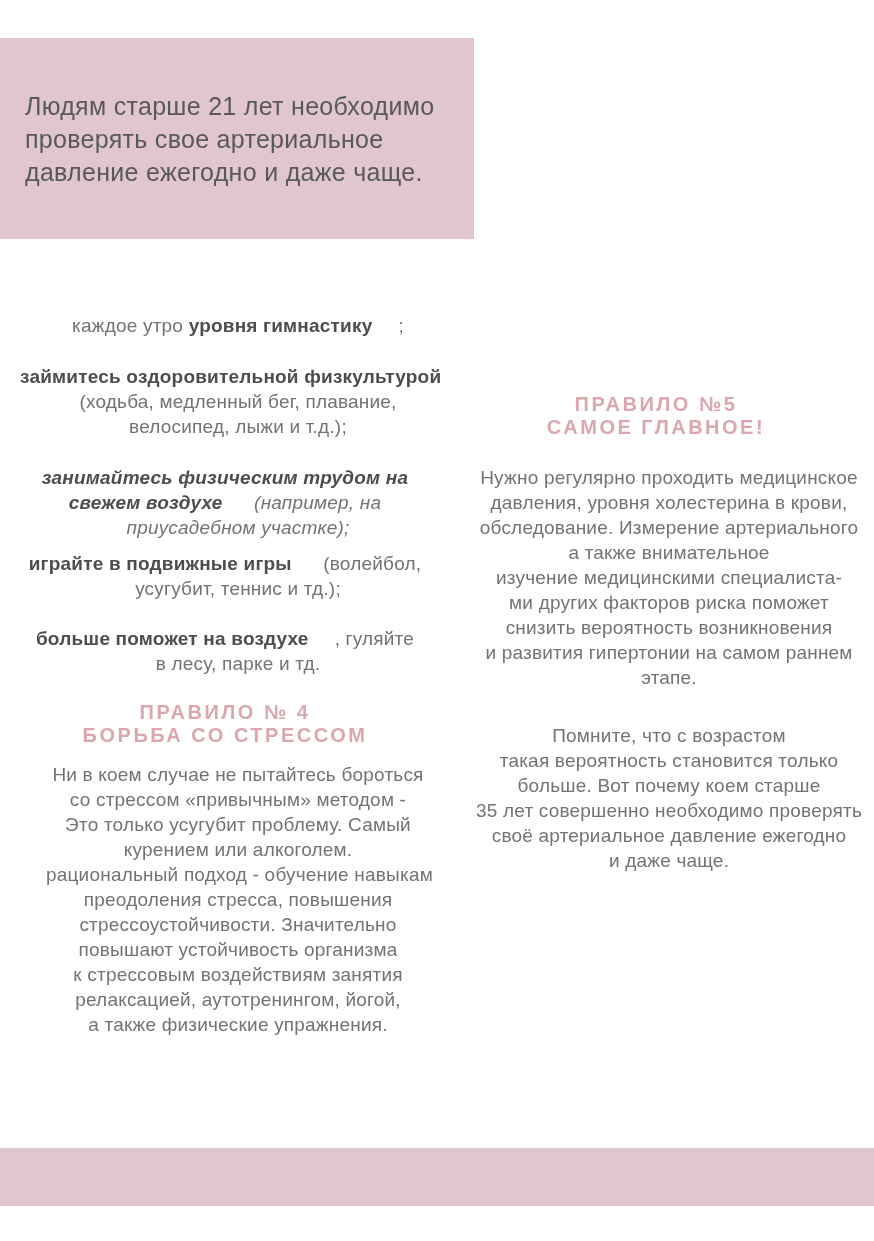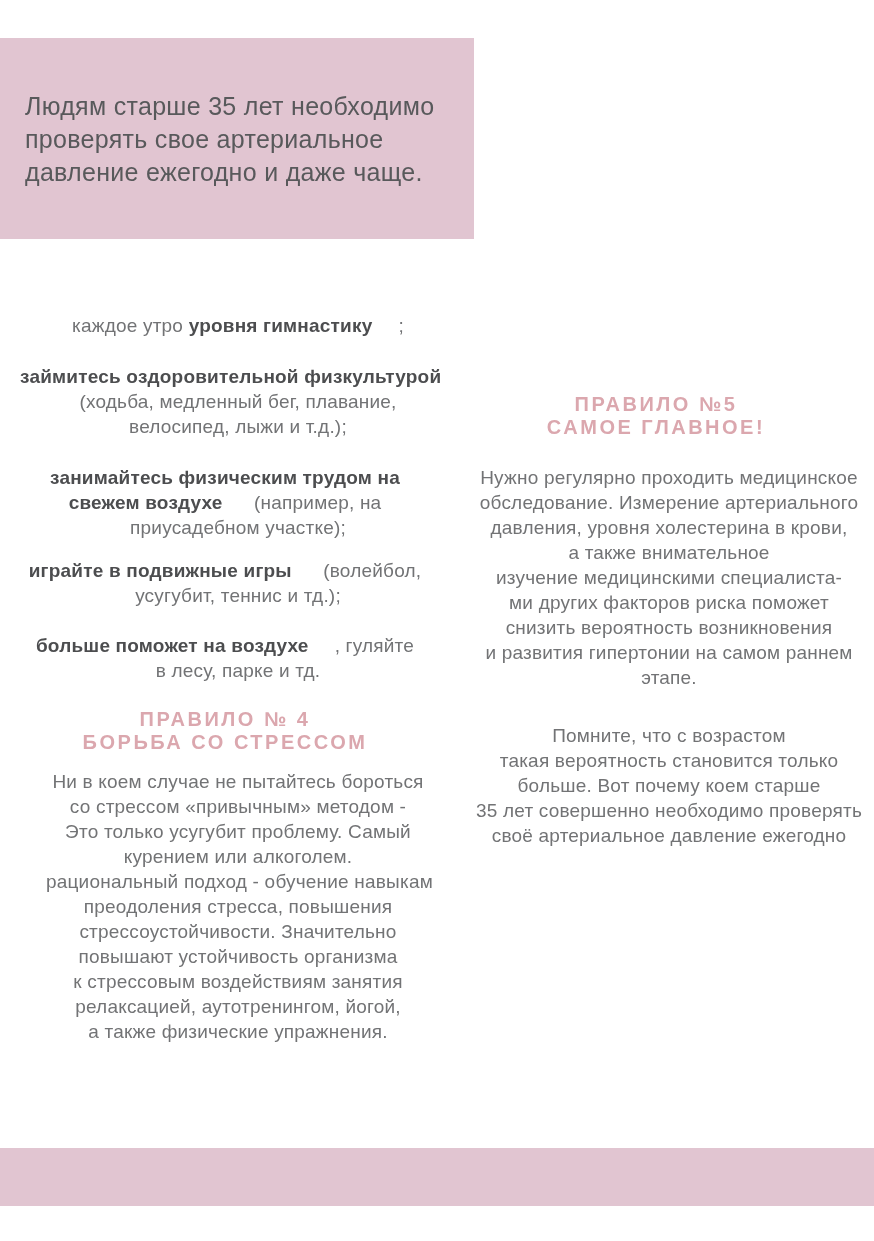--- a/index.html
+++ b/index.html
@@ -48,21 +48,21 @@
     text-align: center;
     color: var(--body-gray);
     font-size: 19px;
     line-height: 25px;
     letter-spacing: 0.2px;
   }
   .col-left  { left: 20px;  top: 313px; width: 410px; }
   .col-right { left: 446px; top: 393px; width: 420px; }
 
   .block { margin: 0 0 26px 0; }
-  .col-left .block:nth-child(3) { margin-bottom: 18px; }
+  .col-left .block:nth-child(3) { margin-bottom: 11px; font-style: italic; }
   .col-left .block:nth-child(4),
   .col-left .block:nth-child(5) { margin-bottom: 25px; }
 
   .line { white-space: nowrap; }
   .bold { font-weight: bold; color: var(--bold-gray); }
   .reg  { font-weight: normal; padding-left: 26px; }
 
   .rule-heading {
     color: var(--heading-pink);
     font-weight: bold;
@@ -84,21 +84,21 @@
     background: var(--accent);
   }
 </style>
 </head>
 <body>
 
 <div class="page" style="--accent: #e1c5d1; --heading-pink: #dba7ae; --body-gray: #727375; --bold-gray: #4c4d4f; --header-gray: #58595b;">
 
   <div class="intro-box">
     <div class="intro-text">
-      <div class="line">Людям старше 35 лет необходимо</div>
+      <div class="line">Людям старше 21 лет необходимо</div>
       <div class="line">проверять свое артериальное</div>
       <div class="line">давление ежегодно и даже чаще.</div>
     </div>
   </div>
 
   <div class="column col-left">
       <div class="block text-block">
         <div class="line"><span class="reg">каждое утро </span><span class="bold">уровня гимнастику</span><span class="reg">;</span></div>
       </div>
       <div class="block text-block">
@@ -138,33 +138,34 @@
       </div>
     </div>
 
   <div class="column col-right">
       <div class="block rule-heading">
         <div class="line">ПРАВИЛО №5</div>
         <div class="line">САМОЕ ГЛАВНОЕ!</div>
       </div>
       <div class="block text-block">
         <div class="line"><span class="reg">Нужно регулярно проходить медицинское</span></div>
+        <div class="line"><span class="reg">давления, уровня холестерина в крови,</span></div>
         <div class="line"><span class="reg">обследование. Измерение артериального</span></div>
-        <div class="line"><span class="reg">давления, уровня холестерина в крови,</span></div>
         <div class="line"><span class="reg">а также внимательное</span></div>
         <div class="line"><span class="reg">изучение медицинскими специалиста-</span></div>
         <div class="line"><span class="reg">ми других факторов риска поможет</span></div>
         <div class="line"><span class="reg">снизить вероятность возникновения</span></div>
         <div class="line"><span class="reg">и развития гипертонии на самом раннем</span></div>
         <div class="line"><span class="reg">этапе.</span></div>
       </div>
       <div class="block text-block">
         <div class="line"><span class="reg">Помните, что с возрастом</span></div>
         <div class="line"><span class="reg">такая вероятность становится только</span></div>
         <div class="line"><span class="reg">больше. Вот почему коем старше</span></div>
         <div class="line"><span class="reg">35 лет совершенно необходимо проверять</span></div>
         <div class="line"><span class="reg">своё артериальное давление ежегодно</span></div>
+        <div class="line"><span class="reg">и даже чаще.</span></div>
       </div>
     </div>
 
   <div class="footer-bar"></div>
 
 </div>
 
 </body></html>

